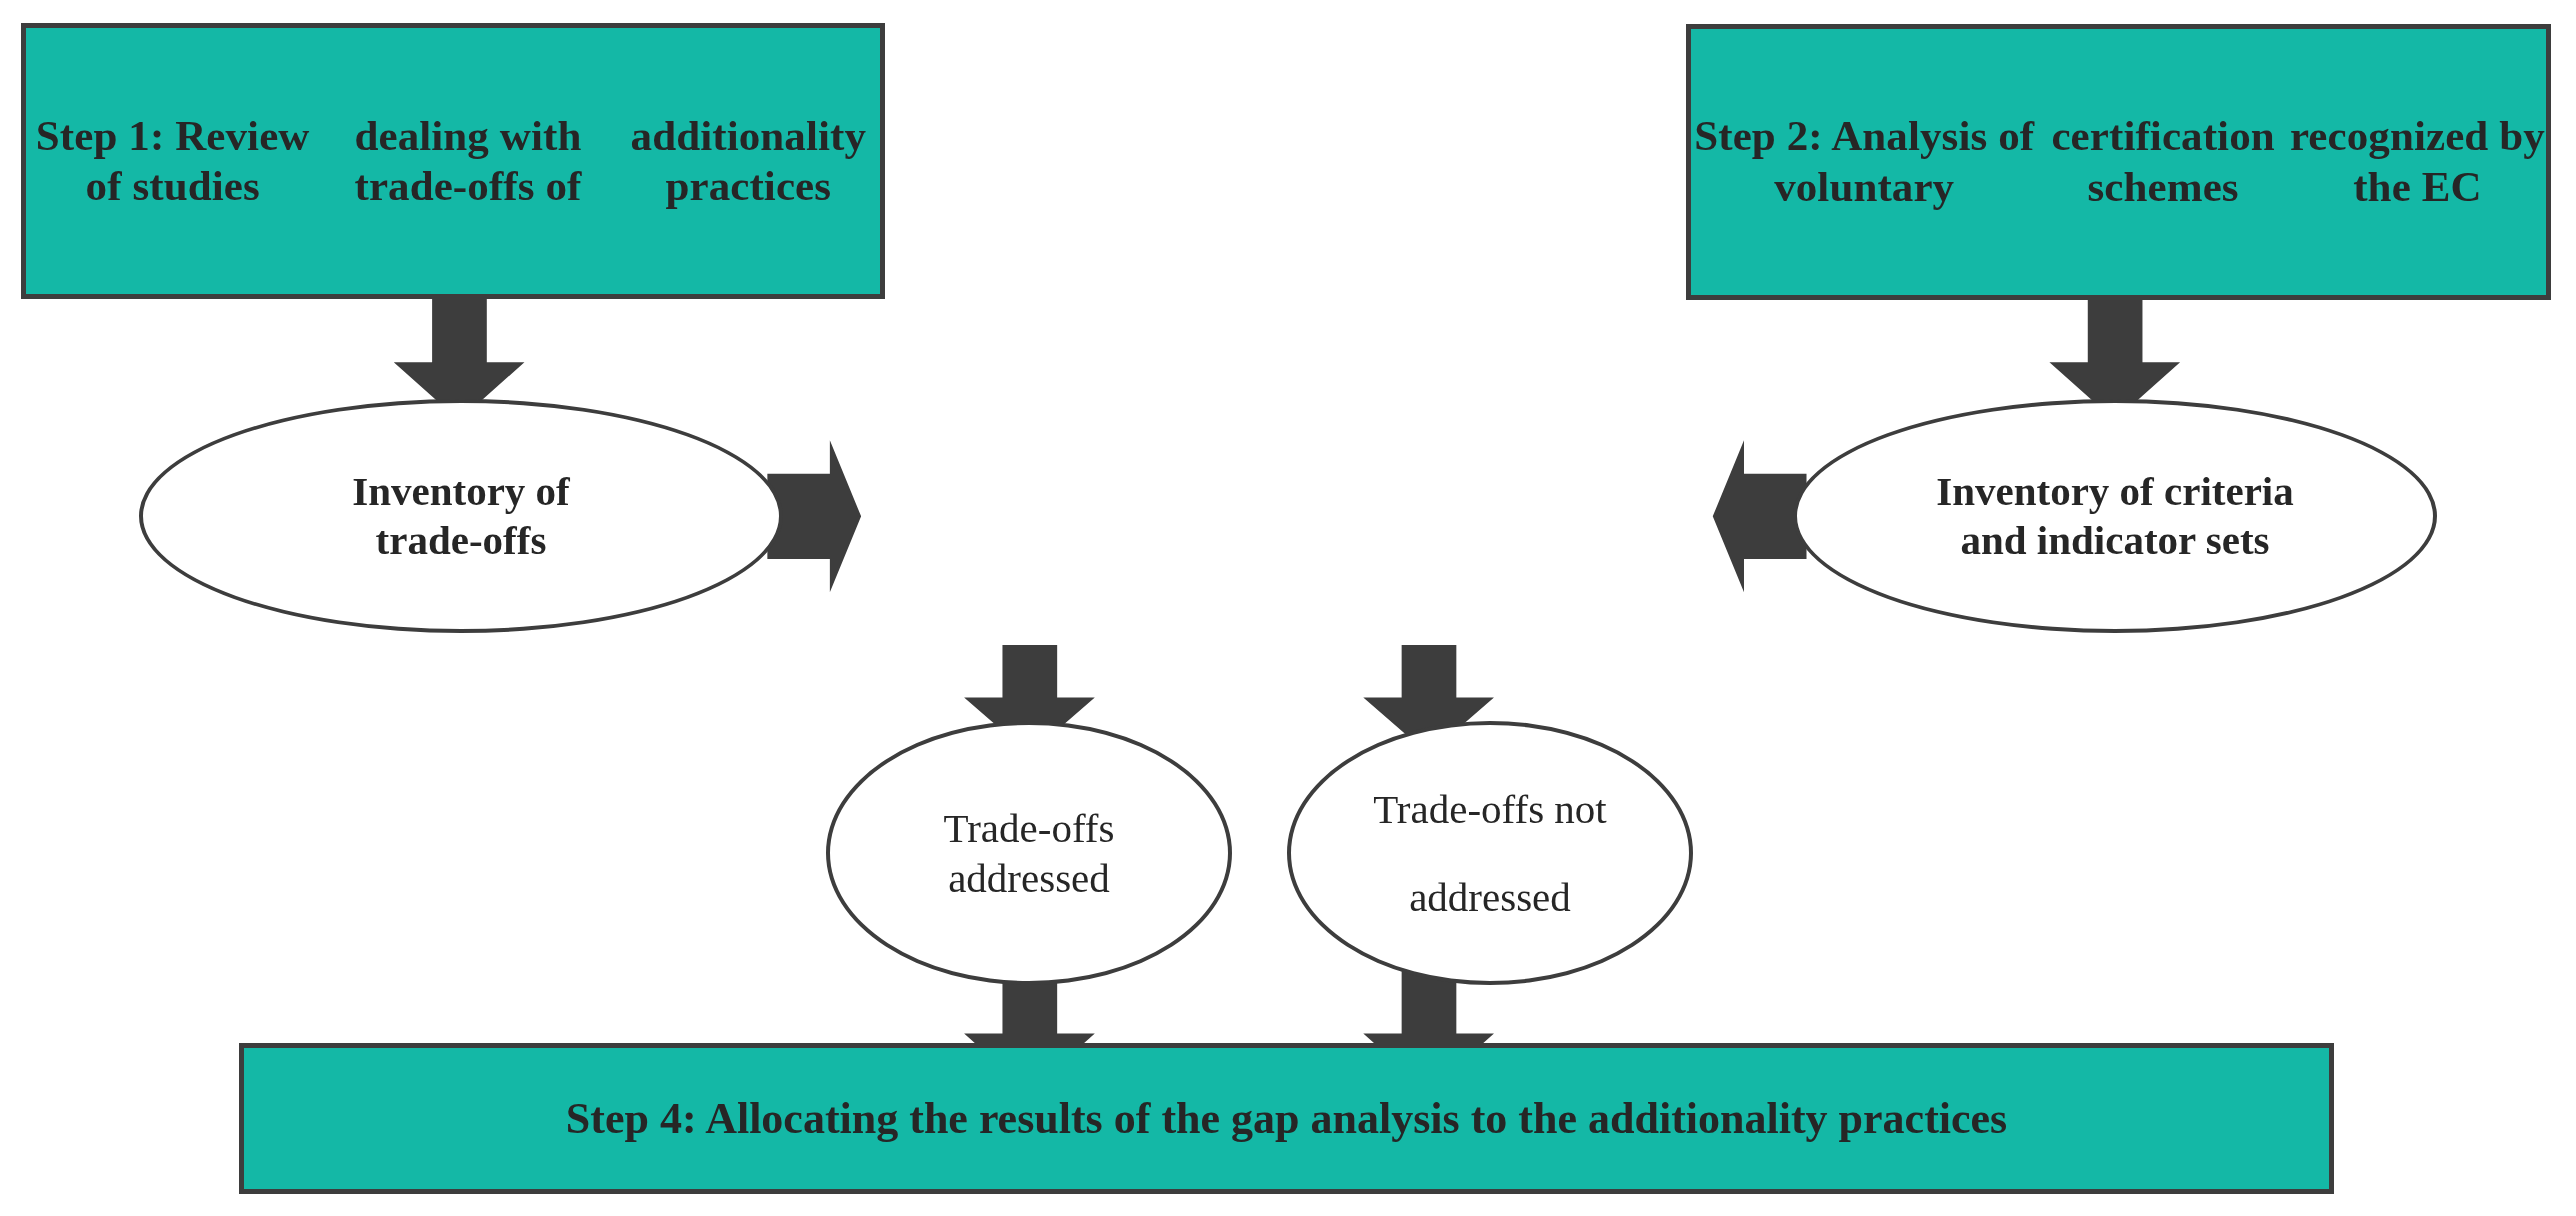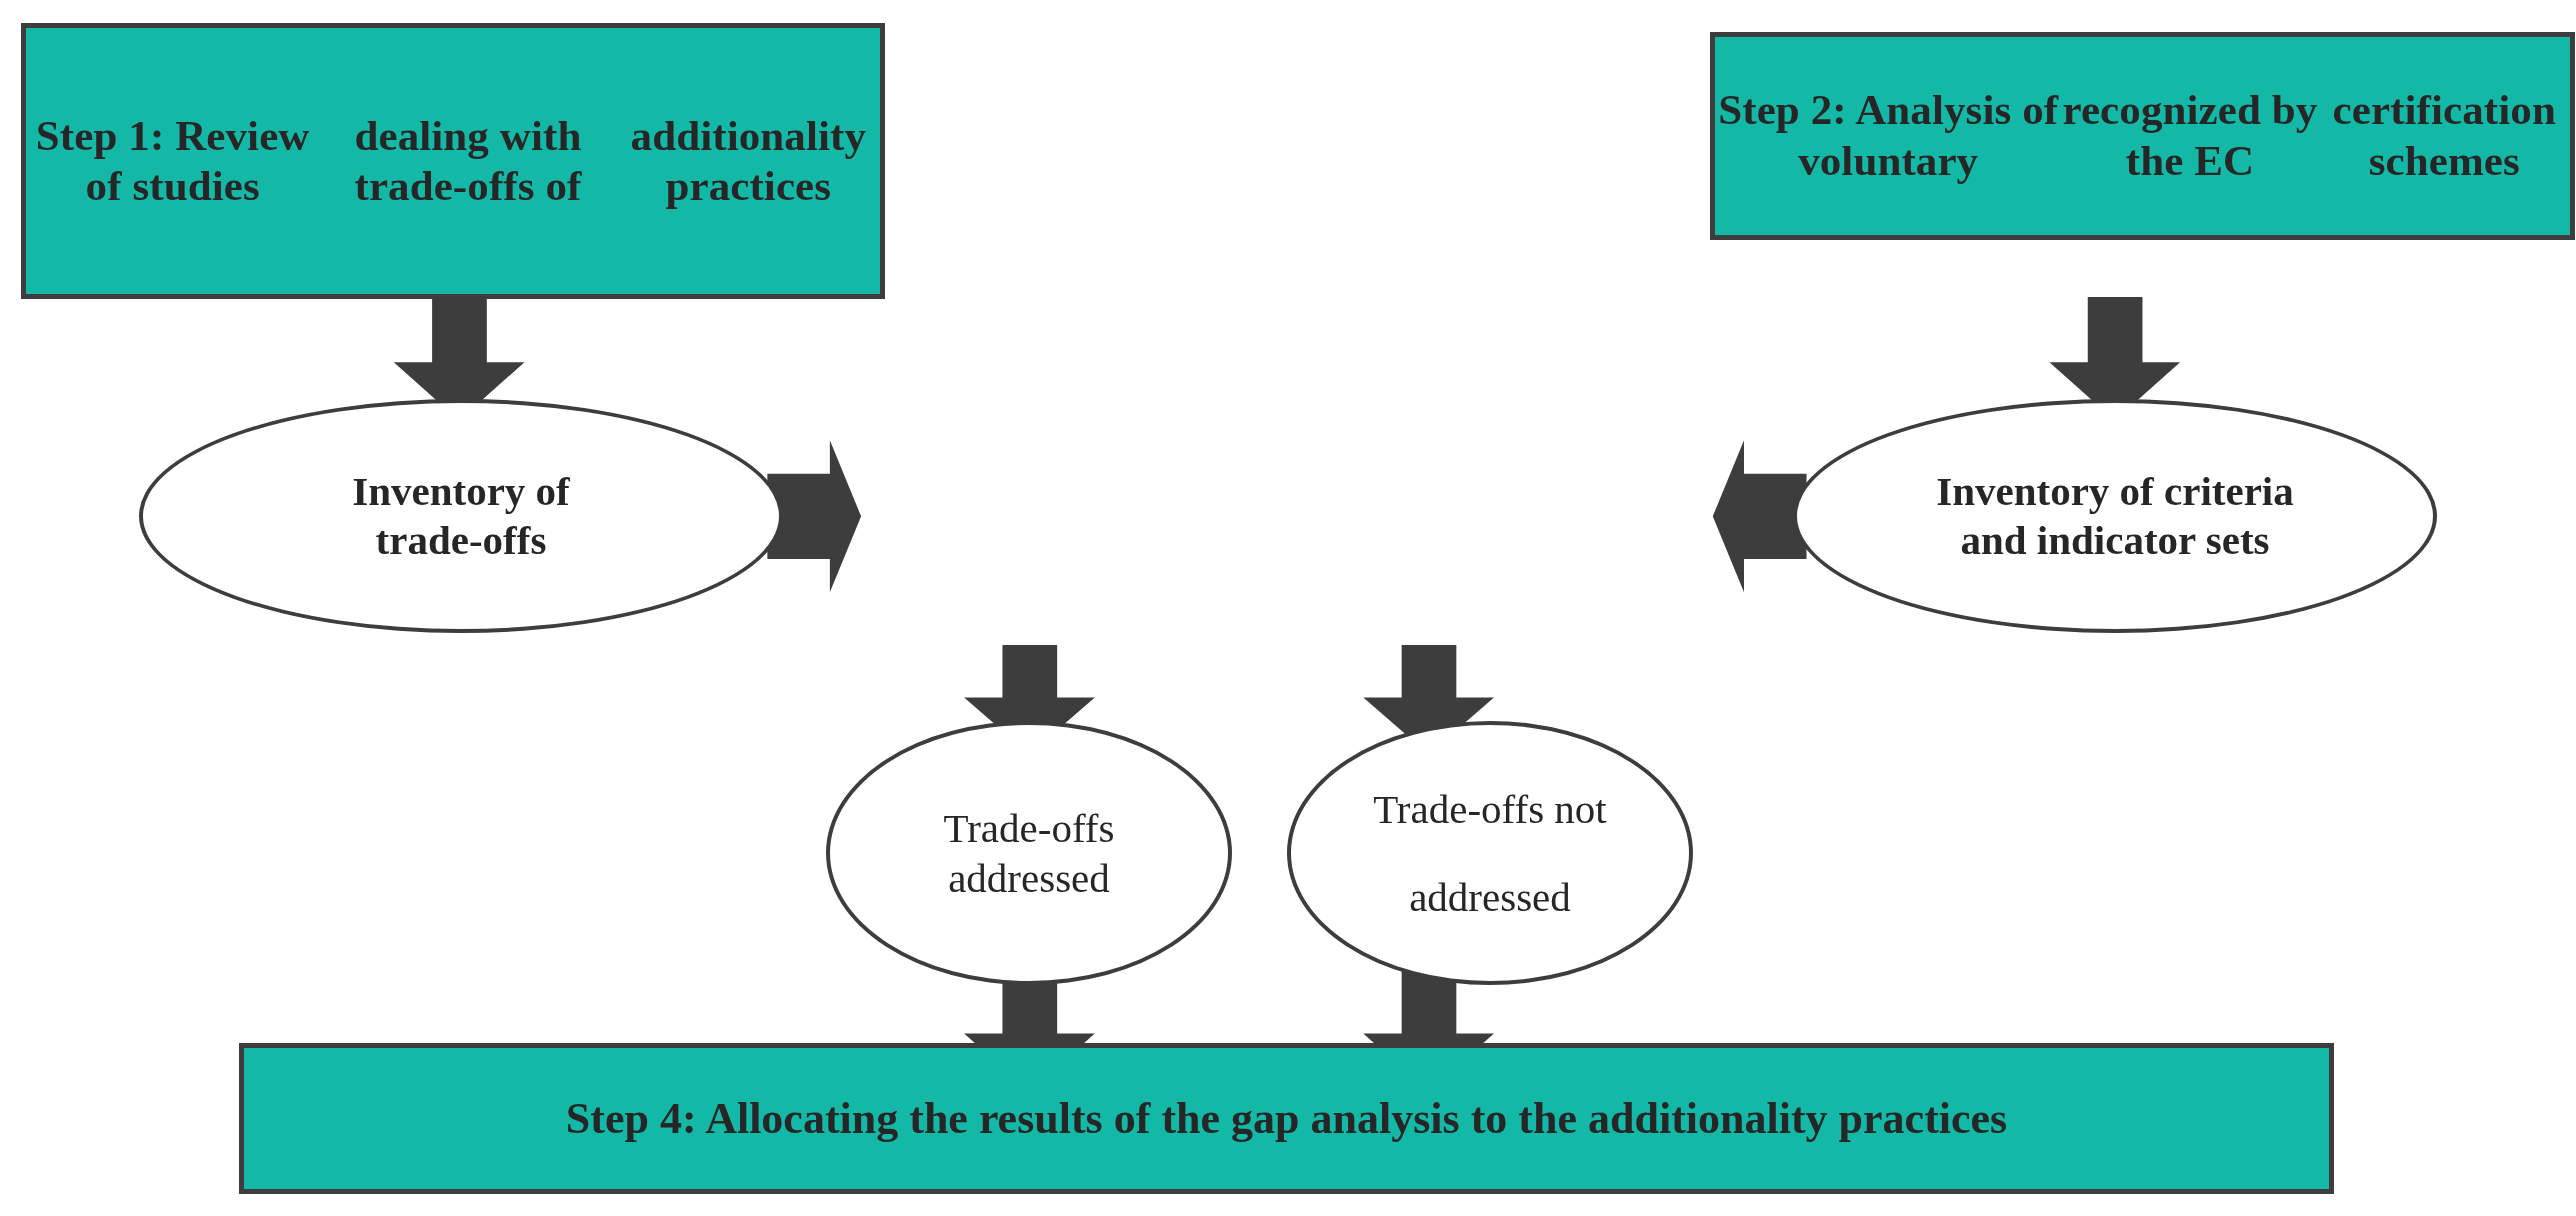--- a/index.html
+++ b/index.html
@@ -77,21 +77,21 @@
     font-size: 41px;
     line-height: 1.2;
   }
   .ell-txt-reg {
     font-weight: normal;
     font-size: 41px;
     line-height: 1.22;
   }
   
   #box-step1 { left: 21px;   top: 23.4px;   width: 864px; height: 276px; }
-  #box-step2 { left: 1686px; top: 32px;   width: 865px; height: 208px; margin-left: 24px; }
+  #box-step2 { left: 1686px; top: 24px;   width: 865px; height: 276px; }
   #box-step3 { left: 854px; top: 368px;  width: 865px; height: 279px; padding: 0 17px; }
   #box-step4 { left: 239px;  top: 1043px; width: 2095px; height: 151px; align-items: center; }
   
   #ell-inventory-tradeoffs   { left: 139px;  top: 399px;  width: 644px;  height: 234px; }
   #ell-inventory-criteria    { left: 1793px; top: 399px;  width: 644px;  height: 234px; }
   #ell-tradeoffs-addressed   { left: 826px; top: 721px; width: 406px;  height: 264px; }
   #ell-tradeoffs-not-addr    { left: 1287px; top: 721px; width: 406px;  height: 264px; gap: 38px; }
   .arrow-shape { fill: #3d3d3d; }
 </style>
 </head>
@@ -119,22 +119,22 @@
   </svg>
 
   <div id="box-step1" class="node-box">
     <div class="ttl">Step 1: Review of studies</div>
     <div class="ttl">dealing with trade-offs of</div>
     <div class="ttl">additionality practices</div>
   </div>
 
   <div id="box-step2" class="node-box">
     <div class="ttl">Step 2: Analysis of voluntary</div>
+    <div class="ttl">certification schemes</div>
     <div class="ttl">recognized by the EC</div>
-    <div class="ttl">certification schemes</div>
   </div>
 
 
   <div id="box-step4" class="node-box">
     <div class="ttl-step4">Step 4: Allocating the results of the gap analysis to the additionality practices</div>
   </div>
 
   <div id="ell-inventory-tradeoffs" class="node-ellipse">
     <div class="ell-txt">Inventory of</div>
     <div class="ell-txt">trade-offs</div>

